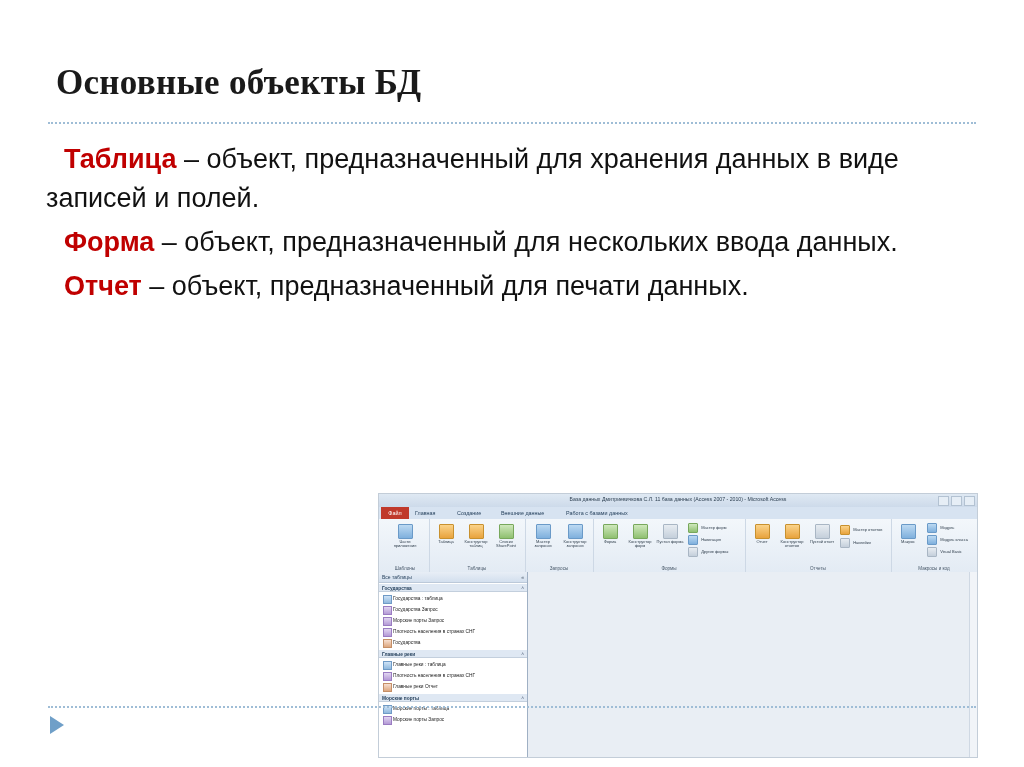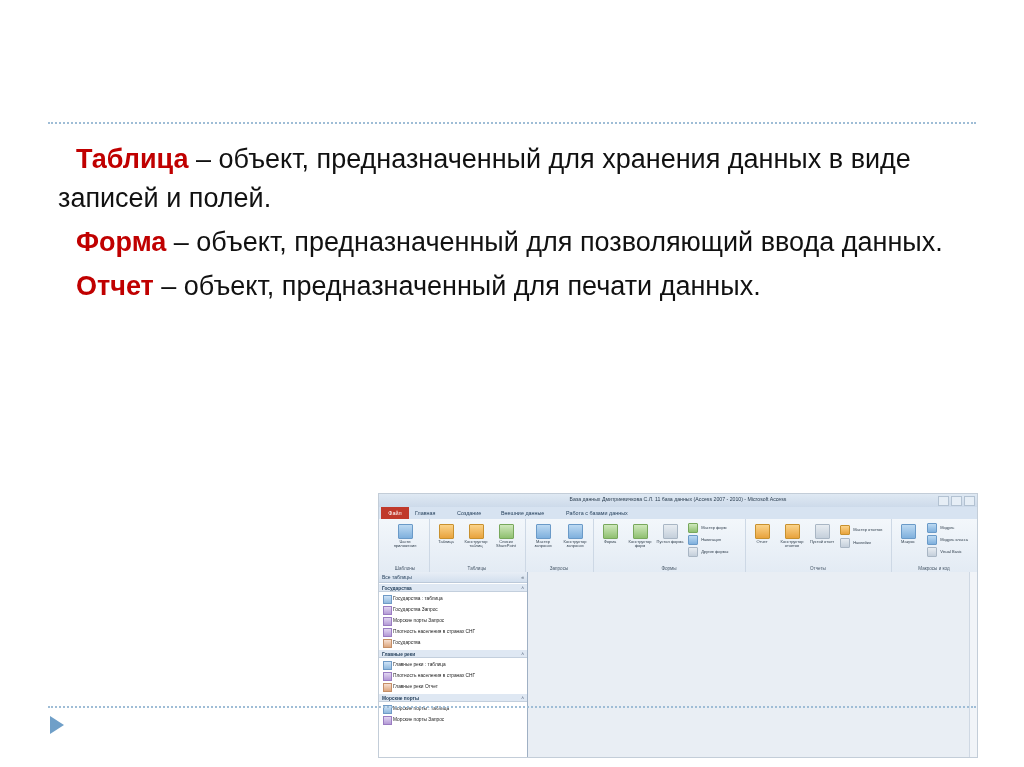--- a/index.html
+++ b/index.html
@@ -40,21 +40,20 @@
     height: 0;
     border-top: 2px dotted #9fbdd6;
   }
 
   
   .body {
     position: absolute;
     left: 46px;
     top: 140px;
     width: 915px;
-    margin-left: 12px;
   }
   .para {
     font-family: "Liberation Sans", sans-serif;
     font-size: 27px;
     color: #111111;
     line-height: 1.44;
     margin: 0 0 5px 0;
     text-indent: 18px;
   }
   .para .kw {
@@ -304,28 +303,29 @@
     width: 7px;
     background: #f1f4f8;
     border-left: 1px solid #cfd8e3;
   }
 </style>
 </head>
 <body>
 
 <div class="slide">
 
+  <div class="title">Основные объекты БД</div>
   <div class="title-rule"></div>
 
   <div class="body">
     <p class="para">
       <span class="kw">Таблица</span><span class="rest"> – объект, предназначенный для хранения данных в виде записей и полей.</span>
     </p>
     <p class="para">
-      <span class="kw">Форма</span><span class="rest"> – объект, предназначенный для позволяющий ввода данных.</span>
+      <span class="kw">Форма</span><span class="rest"> – объект, предназначенный для нескольких ввода данных.</span>
     </p>
     <p class="para">
       <span class="kw">Отчет</span><span class="rest"> – объект, предназначенный для печати данных.</span>
     </p>
   </div>
 
   <div class="shot">
 
     <div class="shot-titlebar">
       <div class="caption">База данных Дмитриевичкова С.Л. 11 база данных (Access 2007 - 2010) - Microsoft Access</div>

